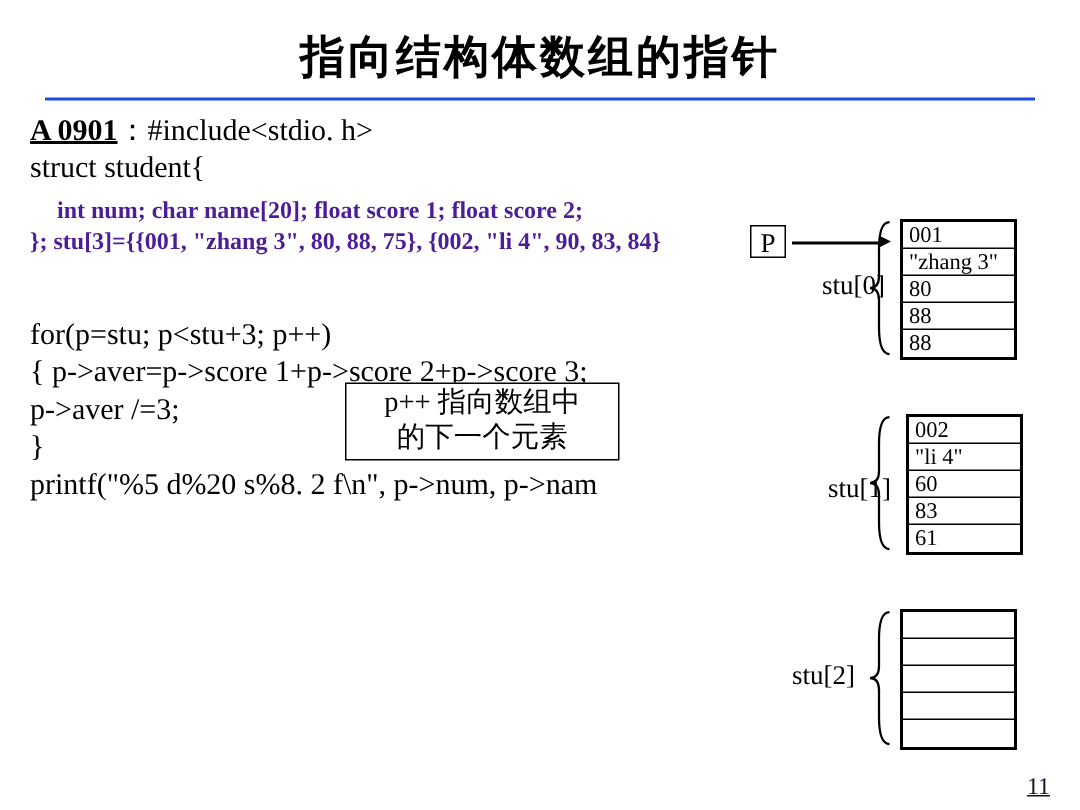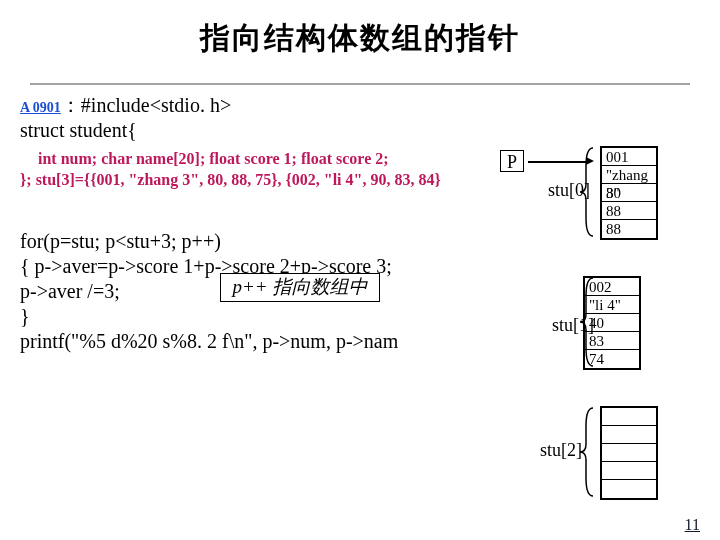--- a/index.html
+++ b/index.html
@@ -10,47 +10,47 @@
     font-family: "SimSun", "Microsoft YaHei", serif;
     position: relative;
     overflow: hidden;
   }
   .title {
     text-align: center;
     font-size: 30px;
     font-weight: bold;
     color: #000;
     padding-top: 18px;
-    padding-bottom: 24px;
-    border-bottom: 2px solid #a3a3a3;
+    padding-bottom: 6px;
+    border-bottom: 2px solid #1d4ed8;
     width: 660px;
     margin: 0 auto;
     letter-spacing: 2px;
   }
   .content {
     padding: 8px 20px 0 20px;
     position: relative;
   }
   .program-label {
-    color: #1d4ed8;
+    color: #000000;
     font-family: "Times New Roman", serif;
-    font-size: 14px;
+    font-size: 20px;
     text-decoration: underline;
     font-weight: bold;
   }
   .code-line {
     font-family: "Times New Roman", serif;
     font-size: 20px;
     color: #000;
     line-height: 1.25;
   }
   .code-line-small {
     font-family: "Times New Roman", serif;
     font-size: 16px;
-    color: #be185d;
+    color: #4c1d95;
     line-height: 1.3;
     font-weight: bold;
   }
   .annotation-box {
     position: absolute;
     border: 1px solid #000;
     background: #fff;
     font-size: 19px;
     padding: 2px 6px;
     text-align: center;
@@ -74,21 +74,21 @@
     background: #000;
   }
   .stu-label {
     position: absolute;
     font-family: "Times New Roman", serif;
     font-size: 18px;
   }
   .mem-table {
     position: absolute;
     border: 2px solid #000;
-    width: 58px;
+    width: 78px;
   }
   .mem-cell {
     border-bottom: 1px solid #000;
     height: 18px;
     font-family: "Times New Roman", serif;
     font-size: 15px;
     padding-left: 4px;
     line-height: 18px;
   }
   .mem-cell:last-child { border-bottom: none; }
@@ -127,47 +127,48 @@
 
   <div style="height:22px"></div>
 
   <div style="height:16px"></div>
   <div class="code-line">for(p=stu; p&lt;stu+3; p++)</div>
   <div class="code-line">{  p-&gt;aver=p-&gt;score 1+p-&gt;score 2+p-&gt;score 3;</div>
   <div class="code-line">    p-&gt;aver /=3;</div>
   <div class="code-line">}</div>
   <div class="code-line">   printf("%5 d%20 s%8. 2 f\n", p-&gt;num, p-&gt;nam</div>
 
-  <div class="annotation-box" style="left:220px; top:188px; width:160px;font-style:italic;">
+  <div class="annotation-box" style="left:230px; top:188px; width:183px;">
     <div>p++  指向数组中</div>
+    <div>的下一个元素</div>
   </div>
 </div>
 
 <div class="p-box">P</div>
 <div class="arrow-line" style="left:528px; top:161px; width:60px; height:2px;"></div>
 <div class="arrowhead" style="left:586px; top:157px;"></div>
 
 <div class="stu-label" style="left:520px; top:180px;margin-left:28px;">stu[0]</div>
 <div class="stu-label" style="left:552px; top:315px;">stu[1]</div>
-<div class="stu-label" style="left:540px; top:440px;">stu[2]</div>
+<div class="stu-label" style="left:528px; top:440px;">stu[2]</div>
 
 <div class="mem-table" style="top:146px; left:600px;">
   <div class="mem-cell">001</div>
   <div class="mem-cell">"zhang 3"</div>
   <div class="mem-cell">80</div>
   <div class="mem-cell">88</div>
   <div class="mem-cell">88</div>
 </div>
 
-<div class="mem-table" style="top:276px; left:583px;">
+<div class="mem-table" style="top:276px; left:604px;">
   <div class="mem-cell">002</div>
   <div class="mem-cell">"li 4"</div>
-  <div class="mem-cell">40</div>
+  <div class="mem-cell">60</div>
   <div class="mem-cell">83</div>
-  <div class="mem-cell">74</div>
+  <div class="mem-cell">61</div>
 </div>
 
 <div class="mem-table" style="top:406px; left:600px;">
   <div class="mem-cell"></div>
   <div class="mem-cell"></div>
   <div class="mem-cell"></div>
   <div class="mem-cell"></div>
   <div class="mem-cell"></div>
 </div>
 

